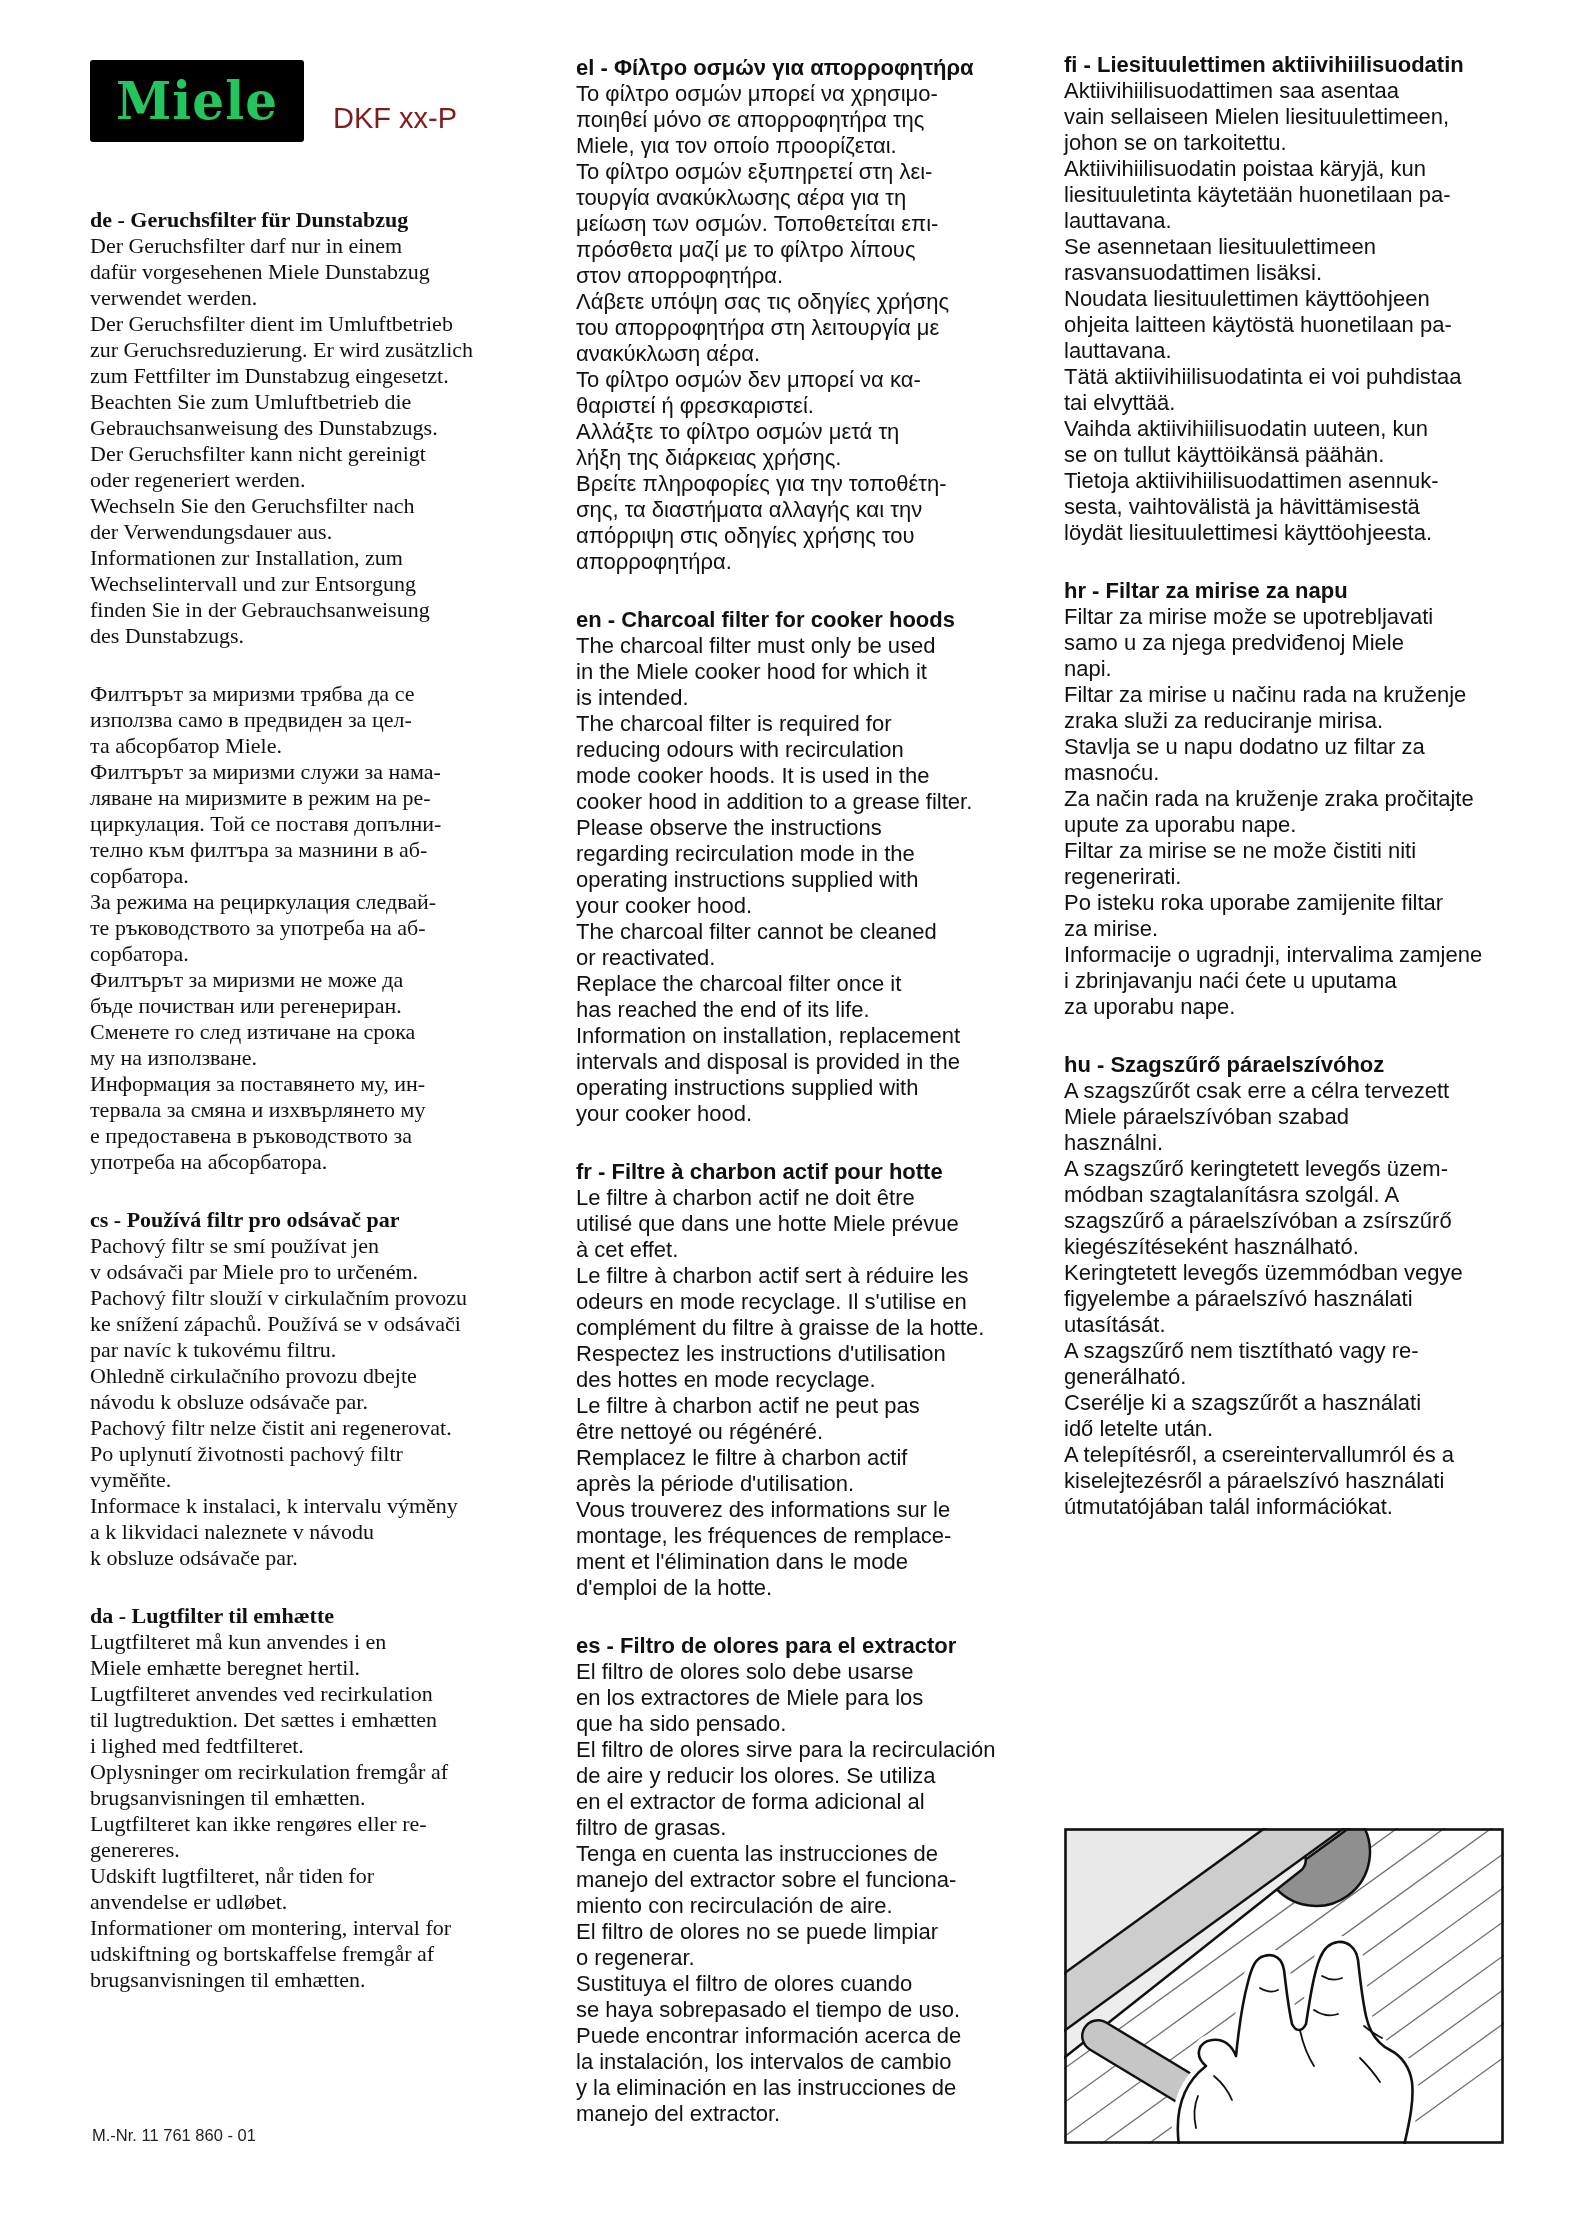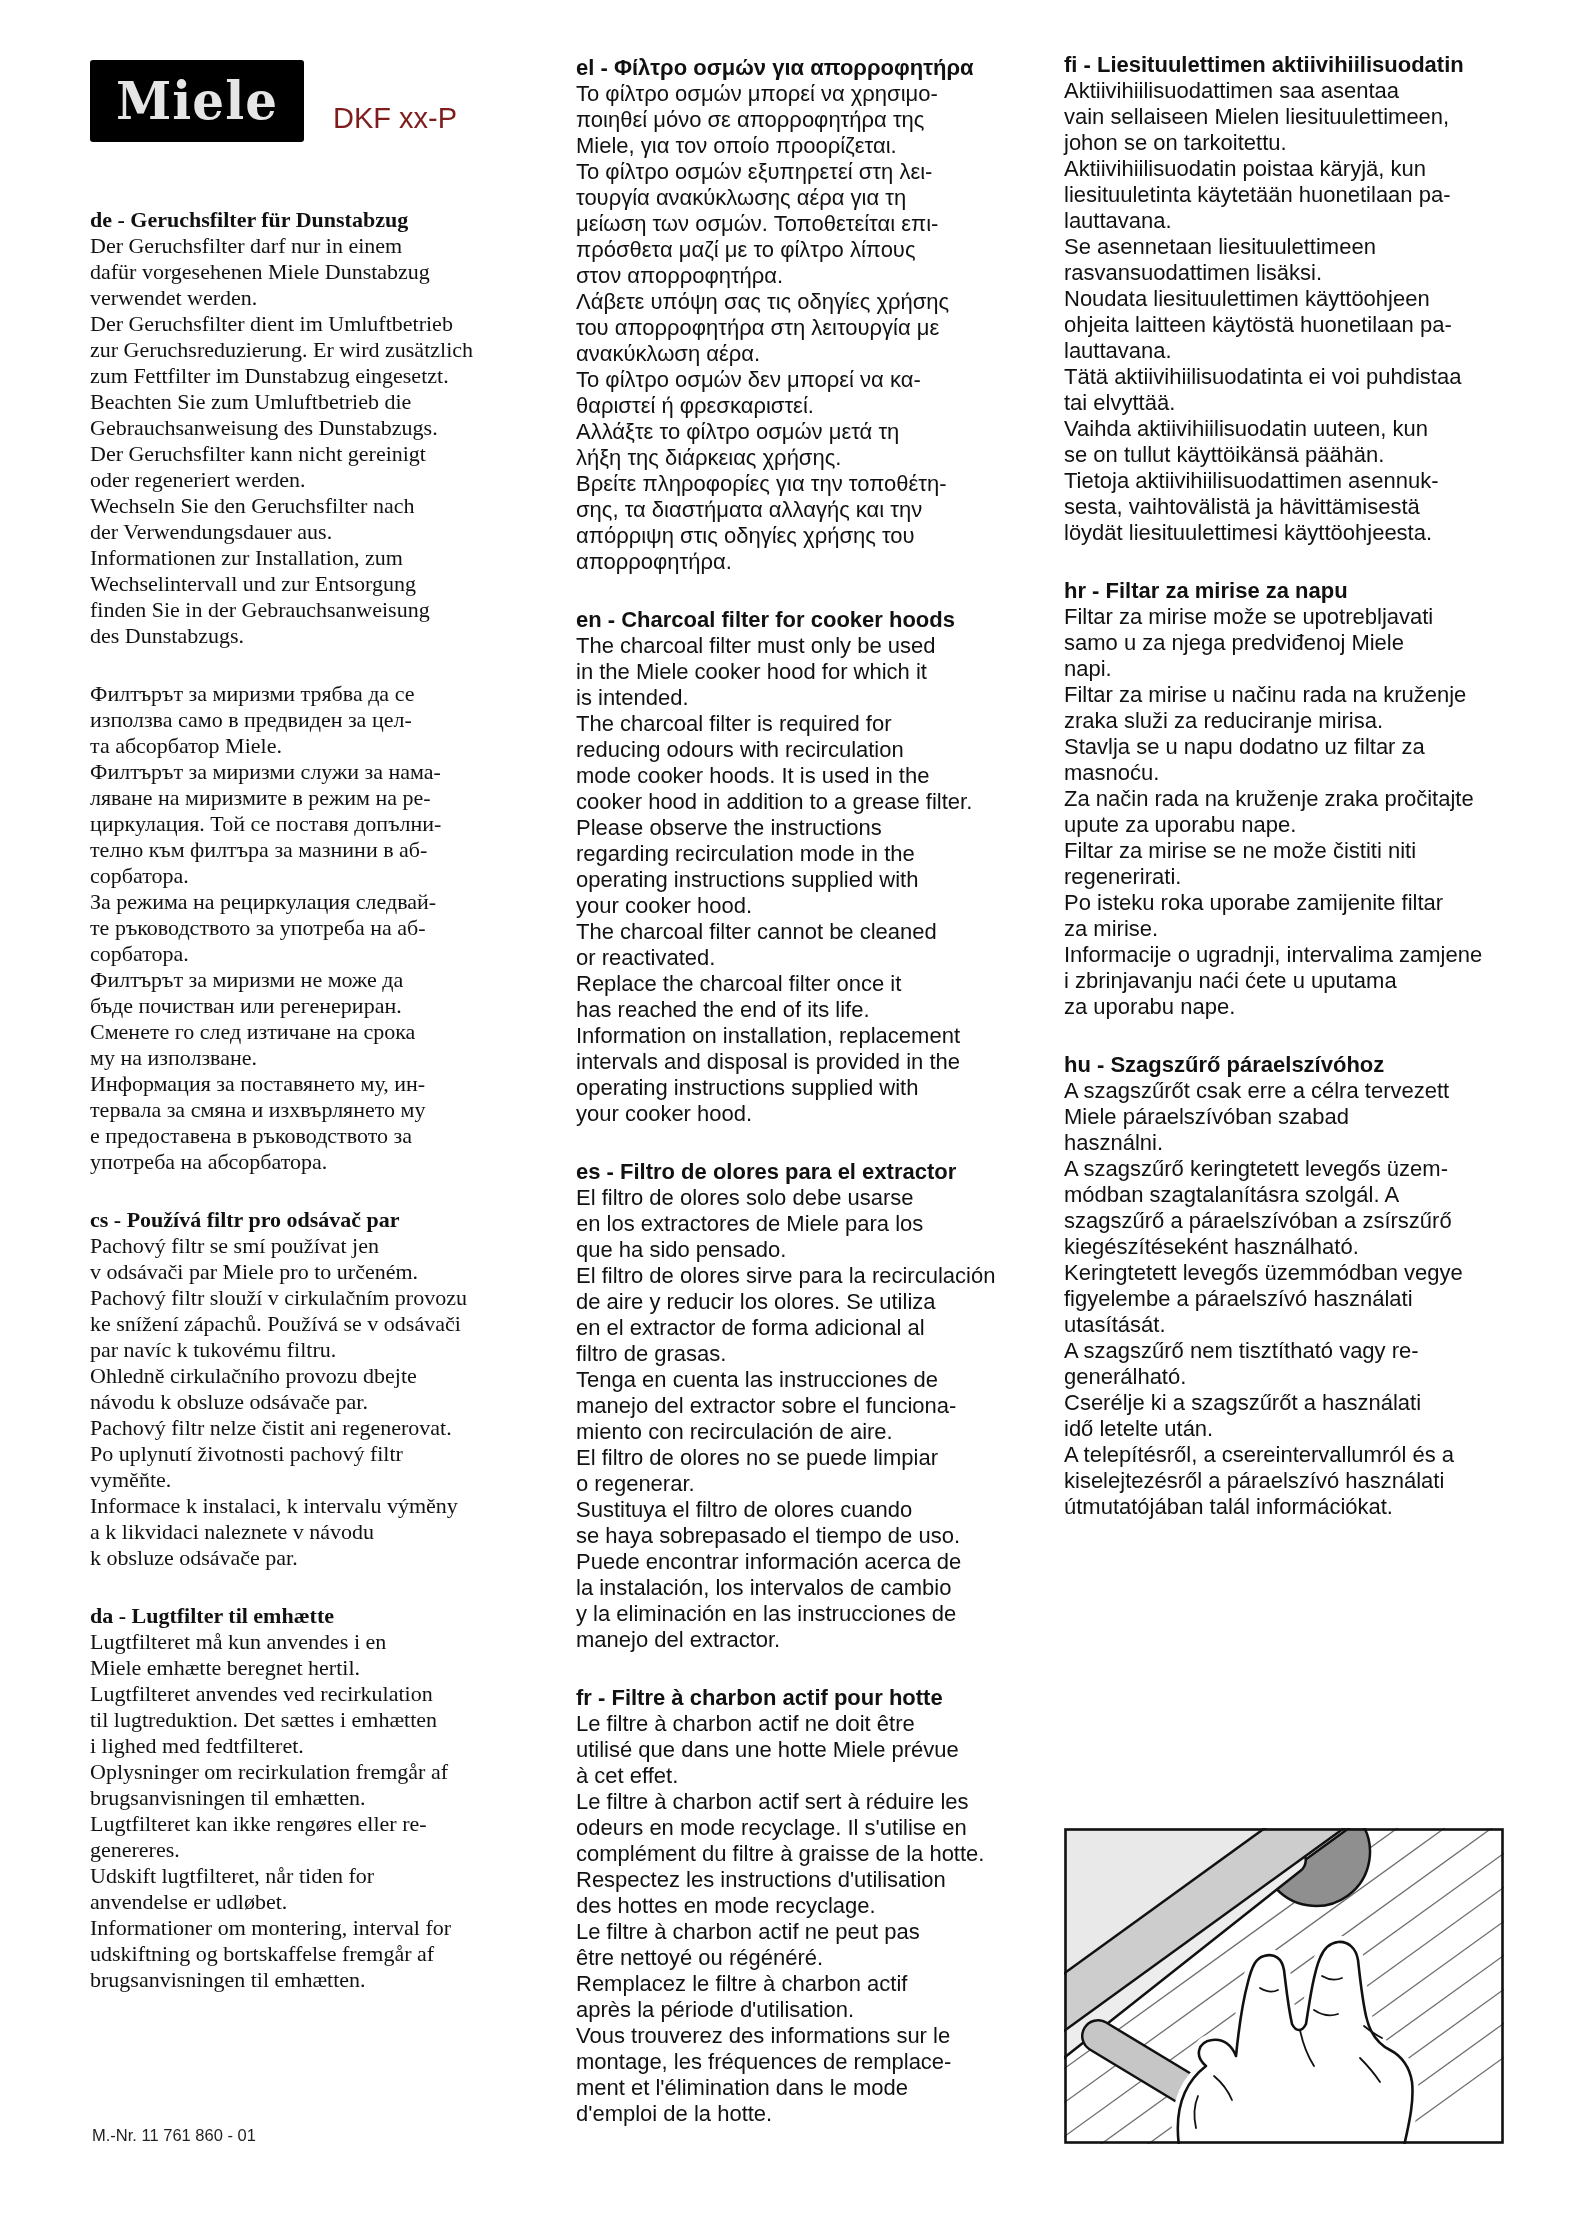--- a/index.html
+++ b/index.html
@@ -3,21 +3,21 @@
 <meta charset="utf-8">
 <style>
   html,body{margin:0;padding:0;background:#9a9a9a;}
   .page{
     position:relative;width:1575px;height:2228px;background:#ffffff;
     font-family:"Liberation Sans","DejaVu Sans",sans-serif;color:#111;
     overflow:hidden;margin:0 auto;
   }
   .logo{
     position:absolute;left:90px;top:60px;width:214px;height:82px;
-    background:#000;color:#e5e5e5;display:flex;align-items:center;justify-content:center;
+    background:#000;color:#22c55e;display:flex;align-items:center;justify-content:center;
     border-radius:3px;
   }
   .logo span{
     font-family:"DejaVu Serif","Liberation Serif",serif;
     font-weight:bold;font-size:50px;letter-spacing:1px;line-height:1;
     transform:scaleY(1.05);
   }
   .product-code{
     position:absolute;left:333px;top:101px;font-size:29px;line-height:34px;color:#7f1d1d;
   }
@@ -156,58 +156,58 @@
 The charcoal filter cannot be cleaned
 or reactivated.
 Replace the charcoal filter once it
 has reached the end of its life.
 Information on installation, replacement
 intervals and disposal is provided in the
 operating instructions supplied with
 your cooker hood.</div>
     </div>
     <div class="sec">
+      <div class="hd">fr - Filtre à charbon actif pour hotte</div>
+      <div class="bd">Le filtre à charbon actif ne doit être
+utilisé que dans une hotte Miele prévue
+à cet effet.
+Le filtre à charbon actif sert à réduire les
+odeurs en mode recyclage. Il s'utilise en
+complément du filtre à graisse de la hotte.
+Respectez les instructions d'utilisation
+des hottes en mode recyclage.
+Le filtre à charbon actif ne peut pas
+être nettoyé ou régénéré.
+Remplacez le filtre à charbon actif
+après la période d'utilisation.
+Vous trouverez des informations sur le
+montage, les fréquences de remplace-
+ment et l'élimination dans le mode
+d'emploi de la hotte.</div>
+    </div>
+    <div class="sec">
       <div class="hd">es - Filtro de olores para el extractor</div>
       <div class="bd">El filtro de olores solo debe usarse
 en los extractores de Miele para los
 que ha sido pensado.
 El filtro de olores sirve para la recirculación
 de aire y reducir los olores. Se utiliza
 en el extractor de forma adicional al
 filtro de grasas.
 Tenga en cuenta las instrucciones de
 manejo del extractor sobre el funciona-
 miento con recirculación de aire.
 El filtro de olores no se puede limpiar
 o regenerar.
 Sustituya el filtro de olores cuando
 se haya sobrepasado el tiempo de uso.
 Puede encontrar información acerca de
 la instalación, los intervalos de cambio
 y la eliminación en las instrucciones de
 manejo del extractor.</div>
-    </div>
-    <div class="sec">
-      <div class="hd">fr - Filtre à charbon actif pour hotte</div>
-      <div class="bd">Le filtre à charbon actif ne doit être
-utilisé que dans une hotte Miele prévue
-à cet effet.
-Le filtre à charbon actif sert à réduire les
-odeurs en mode recyclage. Il s'utilise en
-complément du filtre à graisse de la hotte.
-Respectez les instructions d'utilisation
-des hottes en mode recyclage.
-Le filtre à charbon actif ne peut pas
-être nettoyé ou régénéré.
-Remplacez le filtre à charbon actif
-après la période d'utilisation.
-Vous trouverez des informations sur le
-montage, les fréquences de remplace-
-ment et l'élimination dans le mode
-d'emploi de la hotte.</div>
     </div>
   </div>
 
   <div class="col col3">
     <div class="sec">
       <div class="hd">fi - Liesituulettimen aktiivihiilisuodatin</div>
       <div class="bd">Aktiivihiilisuodattimen saa asentaa
 vain sellaiseen Mielen liesituulettimeen,
 johon se on tarkoitettu.
 Aktiivihiilisuodatin poistaa käryjä, kun

